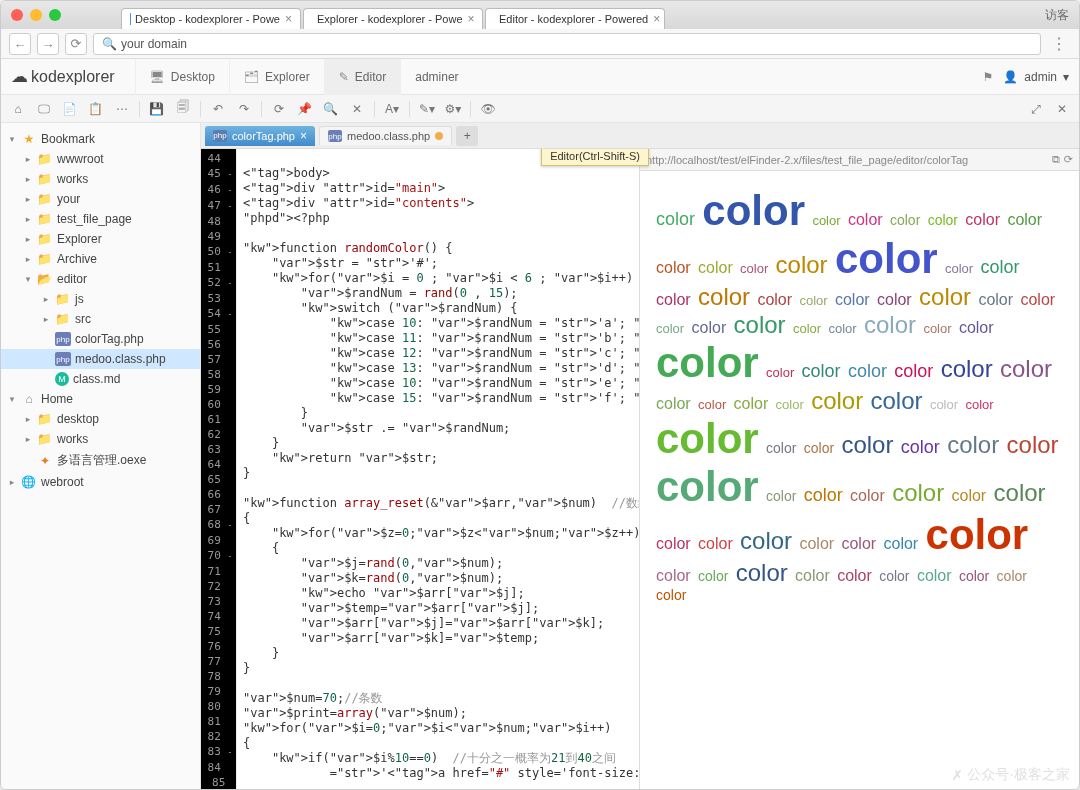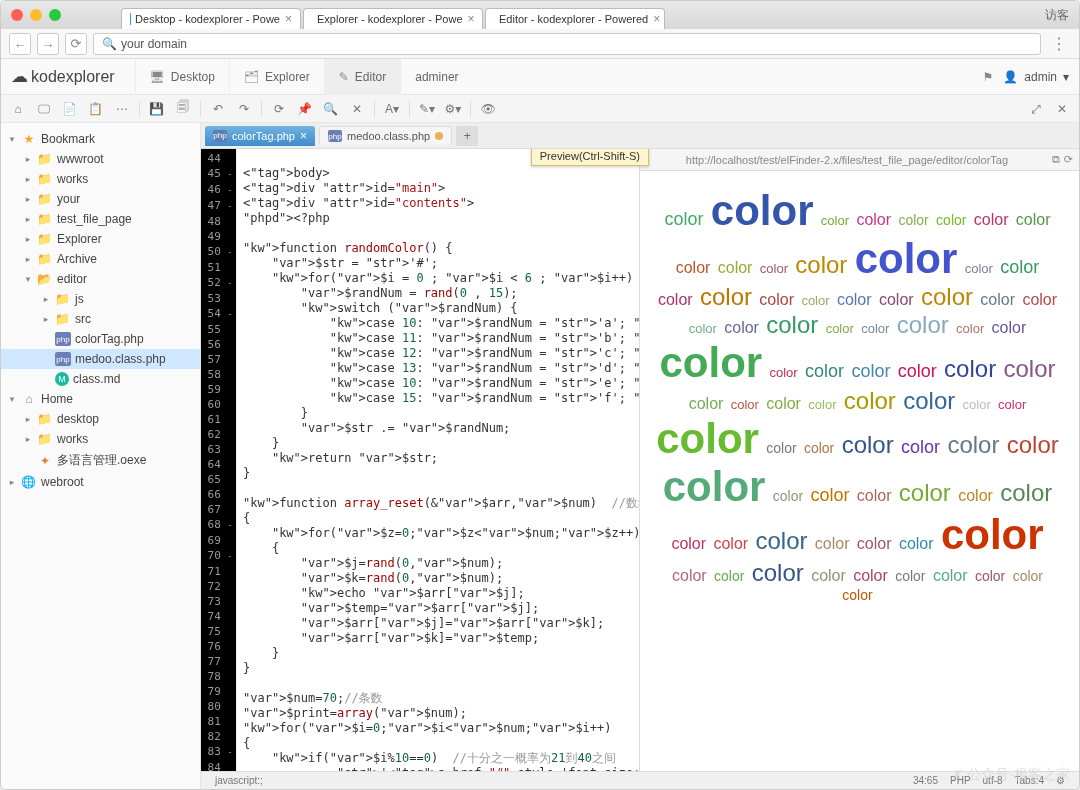--- a/index.html
+++ b/index.html
@@ -61,21 +61,21 @@
 .addtab { width: 22px; height: 20px; background: #ddd; display:flex; align-items:center; justify-content:center; color:#666; border-radius:2px; cursor:pointer; }
 .content-split { flex:1; display:flex; overflow:hidden; position:relative; }
 .editor-pane { flex: 1; display:flex; overflow:hidden; font-family: Menlo, Monaco, Consolas, monospace; font-size: 12px; background:#fff; }
 .gutter { width: 36px; background: #000000; color: #999; text-align: right; padding: 2px 4px 2px 0; line-height: 15px; border-right:1px solid #eee; white-space:pre; font-size:11px; }
 .gutter .fold { color:#aaa; font-size:8px; }
 .code { flex:1; padding: 2px 6px; line-height: 15px; white-space: pre; overflow: auto; color:#333; }
 .str { color: #aa1111; }
 .num { color: #116644; }
 .fn { color: #990000; }
 .cm { color: #999; }
-.preview-pane { width: 440px; border-left: 1px solid #ddd; display:flex; flex-direction:column;text-align:center; }
+.preview-pane { width: 440px; border-left: 1px solid #ddd; display:flex; flex-direction:column; }
 .preview-url { height: 22px; background: #f5f5f5; border-bottom:1px solid #ddd; padding:0 6px; display:flex; align-items:center; gap:4px; font-size:11px; color:#888; }
 .preview-url .url { flex:1; overflow:hidden; white-space:nowrap; }
 .preview-body { flex:1; padding: 16px; overflow:auto; background:#fff; }
 .preview-body span { margin-right: 4px; }
 .tooltip { position:absolute; top: -3px; right: 430px; background: #fdf5ce; border:1px solid #d4c06b; padding:3px 8px; font-size:11px; box-shadow:0 1px 3px rgba(0,0,0,.2); z-index:10; }
 .statusbar { height: 18px; background: #f0f0f0; border-top:1px solid #ddd; display:flex; align-items:center; padding:0 8px; font-size:10px; color:#777; }
 .statusbar .sp { flex:1; }
 .statusbar span { margin: 0 6px; }
 .watermark { position:absolute; right:10px; bottom:6px; color:#ccc; font-size:14px; opacity:.6; display:flex; align-items:center; gap:4px; }
 </style>
@@ -289,21 +289,21 @@
               <span class="fico">php</span>
               <span>medoo.class.php</span>
               <span class="dot"></span>
             </div>
           <div class="addtab">
               <span>+</span>
             </div>
         </div>
 
         <div class="content-split">
-          <div class="tooltip">Preview(Ctrl-Shift-S)</div>
+          <div class="tooltip">Editor(Ctrl-Shift-S)</div>
 
           <div class="editor-pane">
             <div class="gutter" id="gutter"> 44  
  45 <span class="fold">-</span>
  46 <span class="fold">-</span>
  47 <span class="fold">-</span>
  48  
  49  
  50 <span class="fold">-</span>
  51  
@@ -390,29 +390,20 @@
           <div class="preview-pane">
             <div class="preview-url">
               <span class="url">http://localhost/test/elFinder-2.x/files/test_file_page/editor/colorTag</span>
               <span>⧉</span>
               <span>⟳</span>
             </div>
             <div class="preview-body" id="preview-body"><span style="color:#4a6;font-size:18px;font-weight:normal">color</span> <span style="color:#35a;font-size:42px;font-weight:bold">color</span> <span style="color:#7a3;font-size:13px;font-weight:normal">color</span> <span style="color:#c38;font-size:16px;font-weight:normal">color</span> <span style="color:#8a5;font-size:14px;font-weight:normal">color</span> <span style="color:#7b2;font-size:14px;font-weight:normal">color</span> <span style="color:#b36;font-size:16px;font-weight:normal">color</span> <span style="color:#594;font-size:16px;font-weight:normal">color</span> <span style="color:#b52;font-size:16px;font-weight:normal">color</span> <span style="color:#9a3;font-size:16px;font-weight:normal">color</span> <span style="color:#a57;font-size:13px;font-weight:normal">color</span> <span style="color:#b80;font-size:24px;font-weight:normal">color</span> <span style="color:#45c;font-size:42px;font-weight:bold">color</span> <span style="color:#879;font-size:13px;font-weight:normal">color</span> <span style="color:#396;font-size:18px;font-weight:normal">color</span> <span style="color:#a36;font-size:16px;font-weight:normal">color</span> <span style="color:#b70;font-size:24px;font-weight:normal">color</span> <span style="color:#a44;font-size:16px;font-weight:normal">color</span> <span style="color:#9a6;font-size:13px;font-weight:normal">color</span> <span style="color:#57a;font-size:16px;font-weight:normal">color</span> <span style="color:#847;font-size:16px;font-weight:normal">color</span> <span style="color:#b80;font-size:24px;font-weight:normal">color</span> <span style="color:#678;font-size:16px;font-weight:normal">color</span> <span style="color:#b44;font-size:16px;font-weight:normal">color</span> <span style="color:#7a8;font-size:13px;font-weight:normal">color</span> <span style="color:#669;font-size:16px;font-weight:normal">color</span> <span style="color:#396;font-size:24px;font-weight:normal">color</span> <span style="color:#8a4;font-size:13px;font-weight:normal">color</span> <span style="color:#789;font-size:13px;font-weight:normal">color</span> <span style="color:#8ab;font-size:24px;font-weight:normal">color</span> <span style="color:#a76;font-size:13px;font-weight:normal">color</span> <span style="color:#659;font-size:16px;font-weight:normal">color</span> <span style="color:#4a5;font-size:42px;font-weight:bold">color</span> <span style="color:#b35;font-size:13px;font-weight:normal">color</span> <span style="color:#387;font-size:18px;font-weight:normal">color</span> <span style="color:#48a;font-size:18px;font-weight:normal">color</span> <span style="color:#c15;font-size:18px;font-weight:normal">color</span> <span style="color:#349;font-size:24px;font-weight:normal">color</span> <span style="color:#858;font-size:24px;font-weight:normal">color</span> <span style="color:#7a5;font-size:16px;font-weight:normal">color</span> <span style="color:#b54;font-size:13px;font-weight:normal">color</span> <span style="color:#8a4;font-size:16px;font-weight:normal">color</span> <span style="color:#9b6;font-size:13px;font-weight:normal">color</span> <span style="color:#a90;font-size:24px;font-weight:normal">color</span> <span style="color:#369;font-size:24px;font-weight:normal">color</span> <span style="color:#bbb;font-size:13px;font-weight:normal">color</span> <span style="color:#c36;font-size:13px;font-weight:normal">color</span> <span style="color:#6b3;font-size:42px;font-weight:bold">color</span> <span style="color:#778;font-size:14px;font-weight:normal">color</span> <span style="color:#a74;font-size:14px;font-weight:normal">color</span> <span style="color:#358;font-size:24px;font-weight:normal">color</span> <span style="color:#63a;font-size:18px;font-weight:normal">color</span> <span style="color:#678;font-size:24px;font-weight:normal">color</span> <span style="color:#b43;font-size:24px;font-weight:normal">color</span> <span style="color:#5a7;font-size:42px;font-weight:bold">color</span> <span style="color:#897;font-size:14px;font-weight:normal">color</span> <span style="color:#b70;font-size:18px;font-weight:normal">color</span> <span style="color:#a65;font-size:16px;font-weight:normal">color</span> <span style="color:#7a3;font-size:24px;font-weight:normal">color</span> <span style="color:#b82;font-size:16px;font-weight:normal">color</span> <span style="color:#585;font-size:24px;font-weight:normal">color</span> <span style="color:#b36;font-size:16px;font-weight:normal">color</span> <span style="color:#c44;font-size:16px;font-weight:normal">color</span> <span style="color:#368;font-size:24px;font-weight:normal">color</span> <span style="color:#a86;font-size:16px;font-weight:normal">color</span> <span style="color:#957;font-size:16px;font-weight:normal">color</span> <span style="color:#38a;font-size:16px;font-weight:normal">color</span> <span style="color:#c30;font-size:42px;font-weight:bold">color</span> <span style="color:#a68;font-size:16px;font-weight:normal">color</span> <span style="color:#6a5;font-size:14px;font-weight:normal">color</span> <span style="color:#358;font-size:24px;font-weight:normal">color</span> <span style="color:#897;font-size:16px;font-weight:normal">color</span> <span style="color:#a46;font-size:16px;font-weight:normal">color</span> <span style="color:#778;font-size:14px;font-weight:normal">color</span> <span style="color:#5a8;font-size:16px;font-weight:normal">color</span> <span style="color:#957;font-size:14px;font-weight:normal">color</span> <span style="color:#a86;font-size:14px;font-weight:normal">color</span> <span style="color:#b50;font-size:14px;font-weight:normal">color</span> </div>
           </div>
         </div>
 
-        <div class="statusbar">
-          <span>javascript:;</span>
-          <div class="sp"></div>
-          <span>34:65</span>
-          <span>PHP</span>
-          <span>utf-8</span>
-          <span>Tabs:4</span>
-          <span>⚙</span>
-        </div>
       </div>
     </div>
   </div>
   <div class="watermark">
       <span>✗</span>
       <span>公众号·极客之家</span>
     </div>
 </div>
 
 </body></html>

